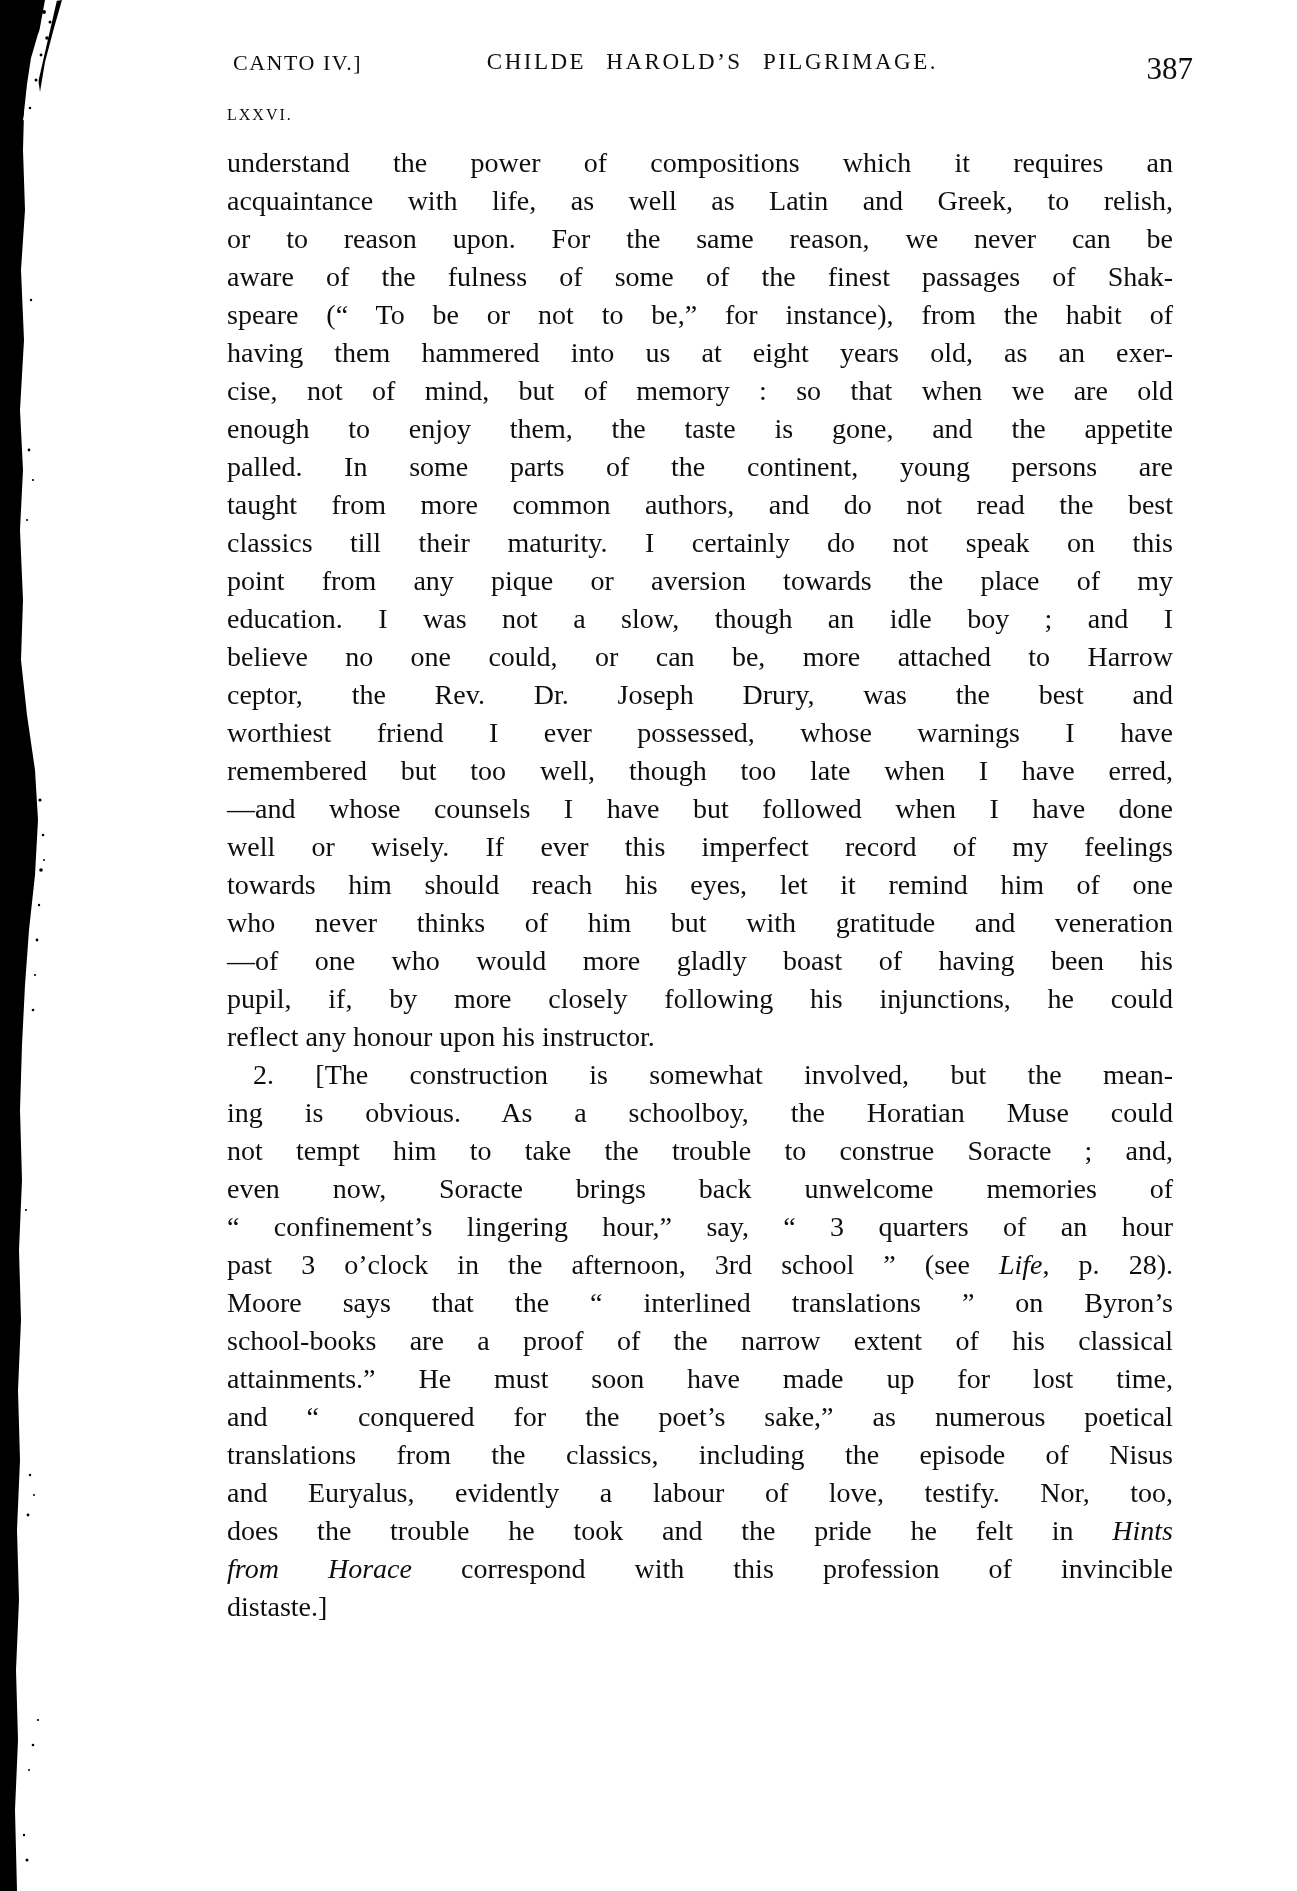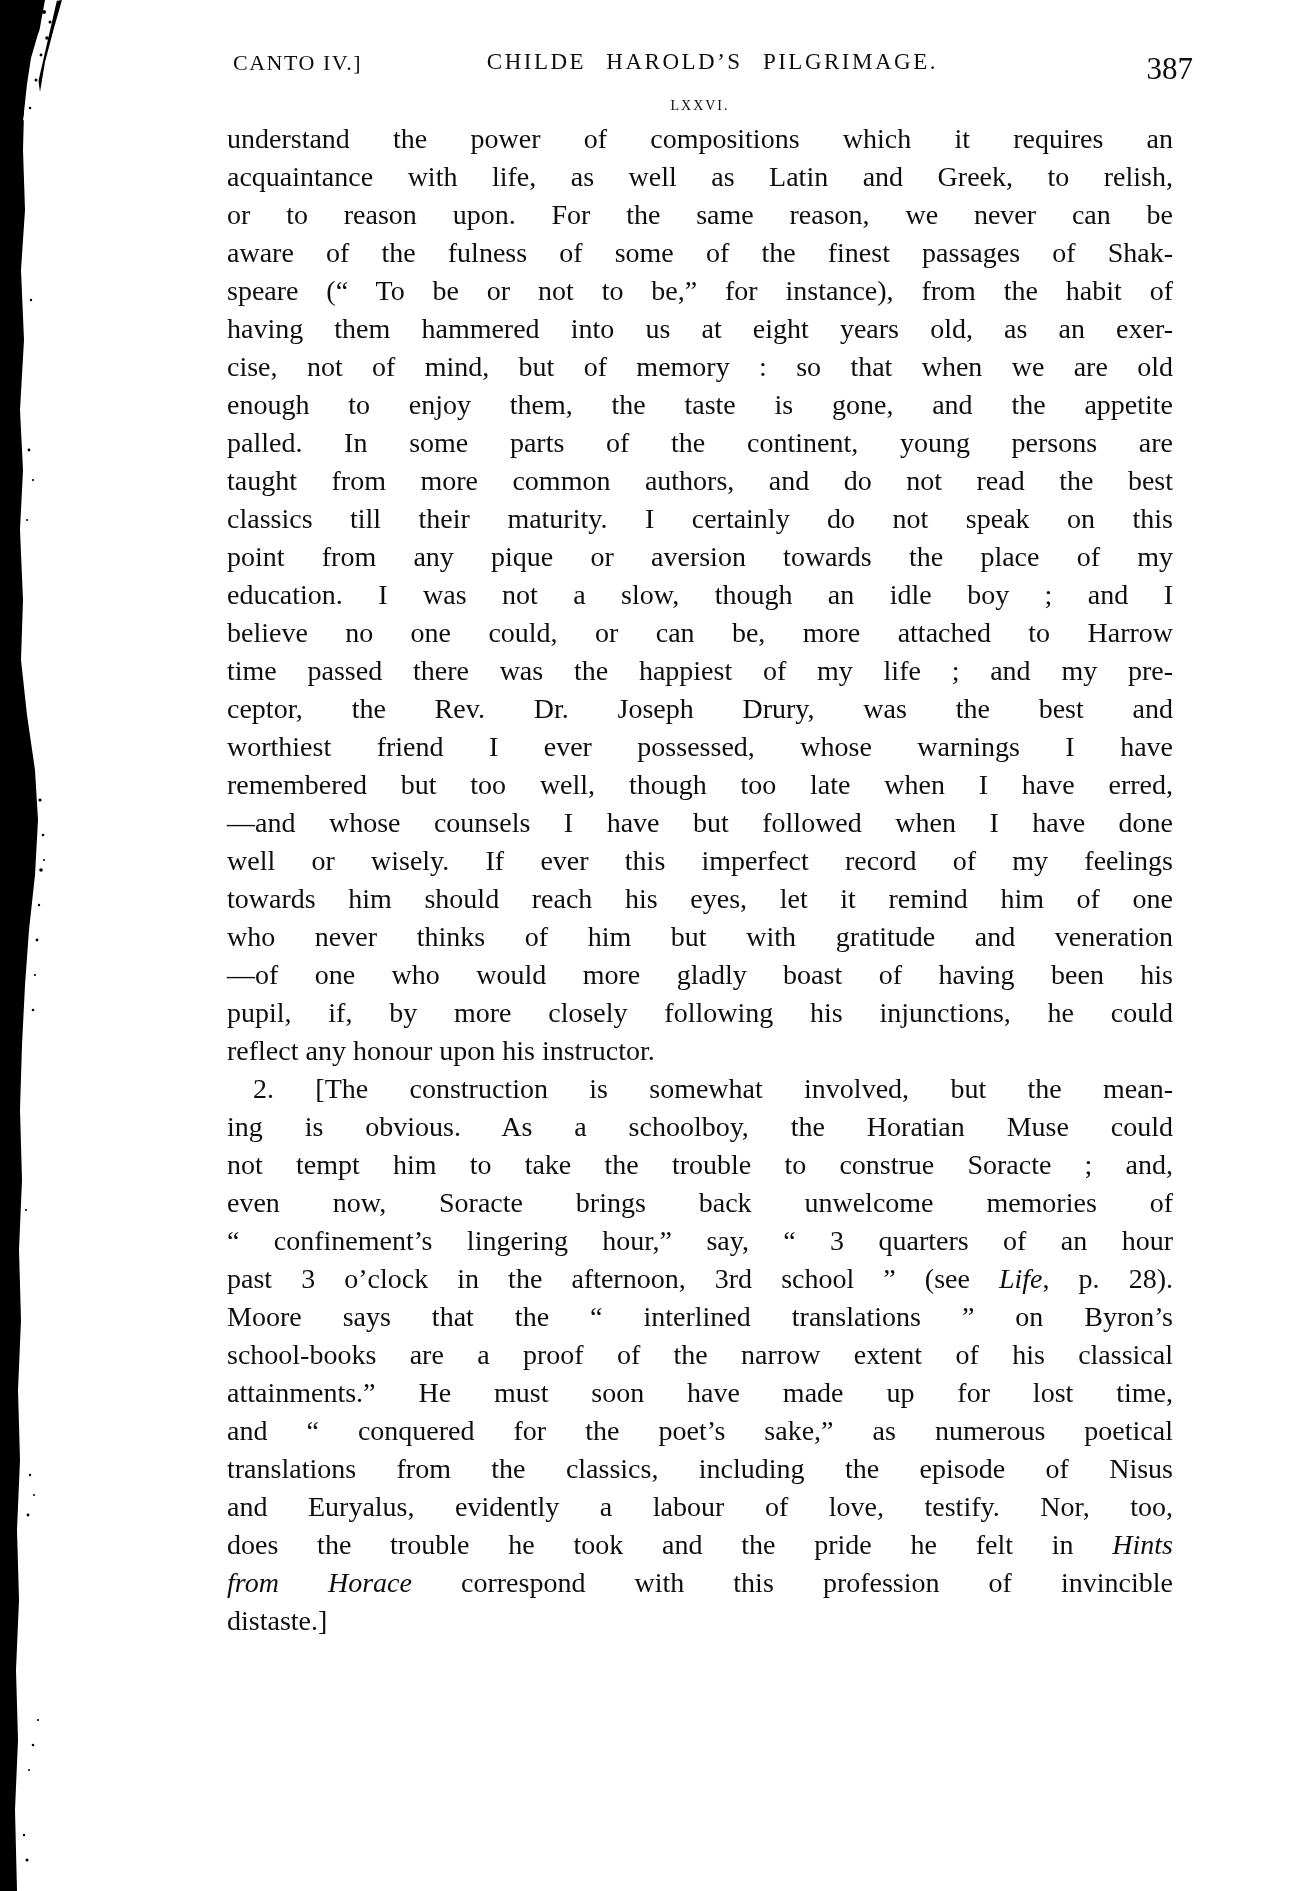--- a/index.html
+++ b/index.html
@@ -11,24 +11,24 @@
     overflow:hidden;
     font-family:"Liberation Serif", serif;
     color:#0e0e0e;
   }
   .edge-svg{position:absolute;left:0;top:0;}
   .content{position:absolute;left:227px;top:42px;width:946px;}
   .header{position:relative;height:36px;margin-left:6px;}
   .canto{position:absolute;left:0;top:8px;font-size:22px;letter-spacing:1.5px;white-space:nowrap;}
   .book-title{position:absolute;left:51%;transform:translateX(-50%);top:7px;font-size:23px;letter-spacing:2.5px;word-spacing:12px;white-space:nowrap;}
   .pagenum{position:absolute;right:-20px;top:9px;font-size:31px;}
-  .stanza{margin-top:20px;text-align:center;font-size:14px;letter-spacing:2px;}
+  .stanza{margin-top:28px;font-size:16px;letter-spacing:2px;}
   .verse{margin-top:18px;font-size:31px;line-height:47px;letter-spacing:0.5px;word-spacing:5px;}
   .verse-l2{padding-left:34px;}
-  .footnote{margin-top:6px;font-size:28px;line-height:38px;}
+  .footnote{margin-top:20px;font-size:28px;line-height:38px;}
   .bline{text-align:justify;text-align-last:justify;text-justify:inter-word;}
   .bline.flush{text-align:left;text-align-last:left;}
   .bline.ind{text-indent:26px;}
   .bline i{font-style:italic;}
 </style>
 </head>
 <body>
 
 <div class="page">
 
@@ -87,21 +87,20 @@
           <div class="bline">speare (“ To be or not to be,” for instance), from the habit of</div>
           <div class="bline">having them hammered into us at eight years old, as an exer-</div>
           <div class="bline">cise, not of mind, but of memory : so that when we are old</div>
           <div class="bline">enough to enjoy them, the taste is gone, and the appetite</div>
           <div class="bline">palled.  In some parts of the continent, young persons are</div>
           <div class="bline">taught from more common authors, and do not read the best</div>
           <div class="bline">classics till their maturity.  I certainly do not speak on this</div>
           <div class="bline">point from any pique or aversion towards the place of my</div>
           <div class="bline">education.  I was not a slow, though an idle boy ; and I</div>
           <div class="bline">believe no one could, or can be, more attached to Harrow</div>
-          <div class="bline">time passed there was the happiest of my life ; and my pre-</div>
           <div class="bline">ceptor, the Rev. Dr. Joseph Drury, was the best and</div>
           <div class="bline">worthiest friend I ever possessed, whose warnings I have</div>
           <div class="bline">remembered but too well, though too late when I have erred,</div>
           <div class="bline">—and whose counsels I have but followed when I have done</div>
           <div class="bline">well or wisely.  If ever this imperfect record of my feelings</div>
           <div class="bline">towards him should reach his eyes, let it remind him of one</div>
           <div class="bline">who never thinks of him but with gratitude and veneration</div>
           <div class="bline">—of one who would more gladly boast of having been his</div>
           <div class="bline">pupil, if, by more closely following his injunctions, he could</div>
           <div class="bline flush">reflect any honour upon his instructor.</div>

